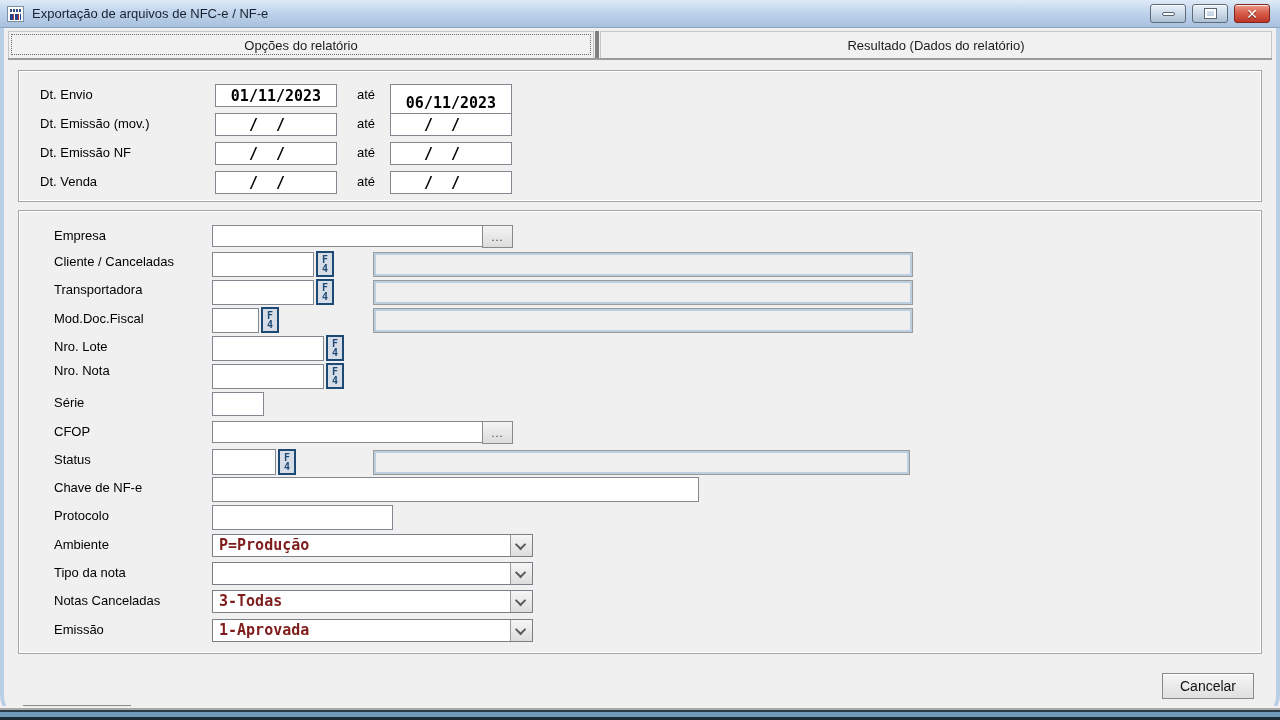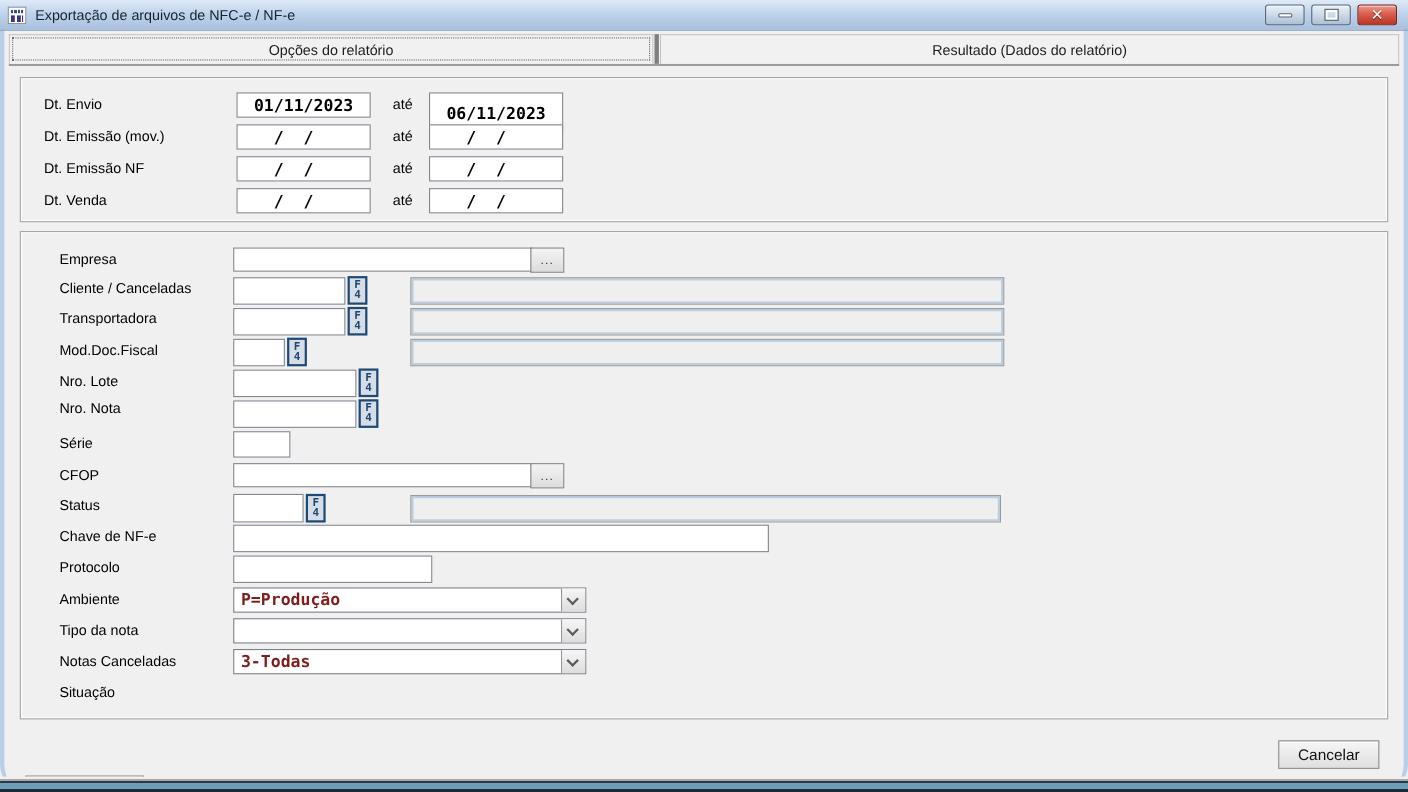--- a/index.html
+++ b/index.html
@@ -237,21 +237,27 @@
     </div>
 
     <div class="lbl" style="top:382px;">Notas Canceladas</div>
     <div class="combo" style="left:193px; top:379px; width:321px;">
       <div class="combo-value">3-Todas</div>
       <div class="combo-btn">
           <div class="chev"></div>
         </div>
     </div>
 
-    <div class="lbl" style="top:411px;">Situação</div>
+    <div class="lbl" style="top:411px;">Emissão</div>
+    <div class="combo" style="left:193px; top:408px; width:321px;">
+      <div class="combo-value">1-Aprovada</div>
+      <div class="combo-btn">
+          <div class="chev"></div>
+        </div>
+    </div>
 
   </div>
 
   <div class="push-btn" id="btn-proceed">
     <span>Prosseguir</span>
   </div>
   <div class="push-btn" id="btn-cancel">
     <span>Cancelar</span>
   </div>
 

